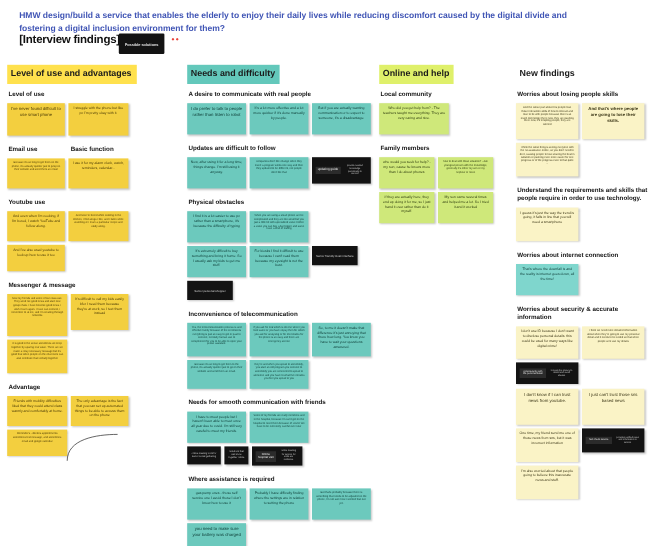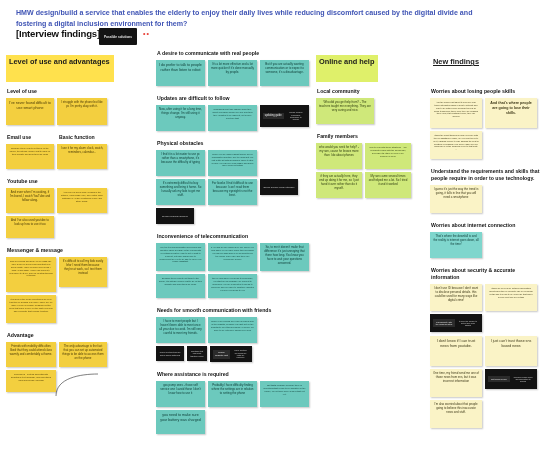--- a/index.html
+++ b/index.html
@@ -31,28 +31,28 @@
   .red-dots{
     position:absolute;left:143px;top:30px;
     color:#e8423a;font-size:7px;letter-spacing:1px;font-weight:bold;
   }
 
   
   .col{position:absolute;top:50px;}
   .col-head{
     display:inline-block;
     font-size:7.4px;font-weight:bold;color:#1b1b1b;
-    padding:2px 4px 16px 3px;
+    padding:2px 4px 5px 3px;
     margin-bottom:6px;
     white-space:nowrap;
   }
   .hl-yellow{background:#ffe14d;}
   .hl-teal{background:#63c8bb;}
   .hl-green{background:#dff06a;}
-  .hl-none{background:transparent;text-decoration:underline;}
+  .hl-none{background:transparent;}
 
   .sub{
     font-size:5.2px;font-weight:bold;color:#141414;
     margin:0 0 3px 1px;line-height:1.35;
   }
   .group{margin-bottom:9px;}
 
   .row{display:flex;flex-wrap:wrap;gap:3px;align-items:flex-start;}
 
   .note{
@@ -133,20 +133,21 @@
         <div class="note n-yellow t-xs" style="width:48px;height:25px;">The only advantage is the fact that you can set up automated things to be able to access them on the phone</div>
         <div class="note n-yellow t-tiny" style="width:50px;height:22px;">Reminder's - doctors appointments sometimes text message, and sometimes email and google calendar</div>
       </div>
       <svg width="60" height="26" style="position:relative;left:48px;top:-20px;">
         <path d="M2,24 C2,6 26,2 44,2" stroke="#2a2a2a" stroke-width="0.6" fill="none"></path>
       </svg>
     </div>
   </div>
 
   <div class="col" style="left:156px;width:165px;">
+    <div class="col-head hl-teal">Needs and difficulty</div>
 
     <div class="group">
       <div class="sub">A desire to communicate with real people</div>
       <div class="row">
         <div class="note n-teal t-sm" style="width:49px;height:26px;">I do prefer to talk to people rather than listen to robot</div>
         <div class="note n-teal t-xs" style="width:49px;height:26px;">It's a lot more effective and a lot more quicker if it's done manually by people.</div>
         <div class="note n-teal t-xs" style="width:49px;height:26px;">But if you are actually wanting communication or to expect to someone, it's a disadvantage.</div>
       </div>
     </div>
 

